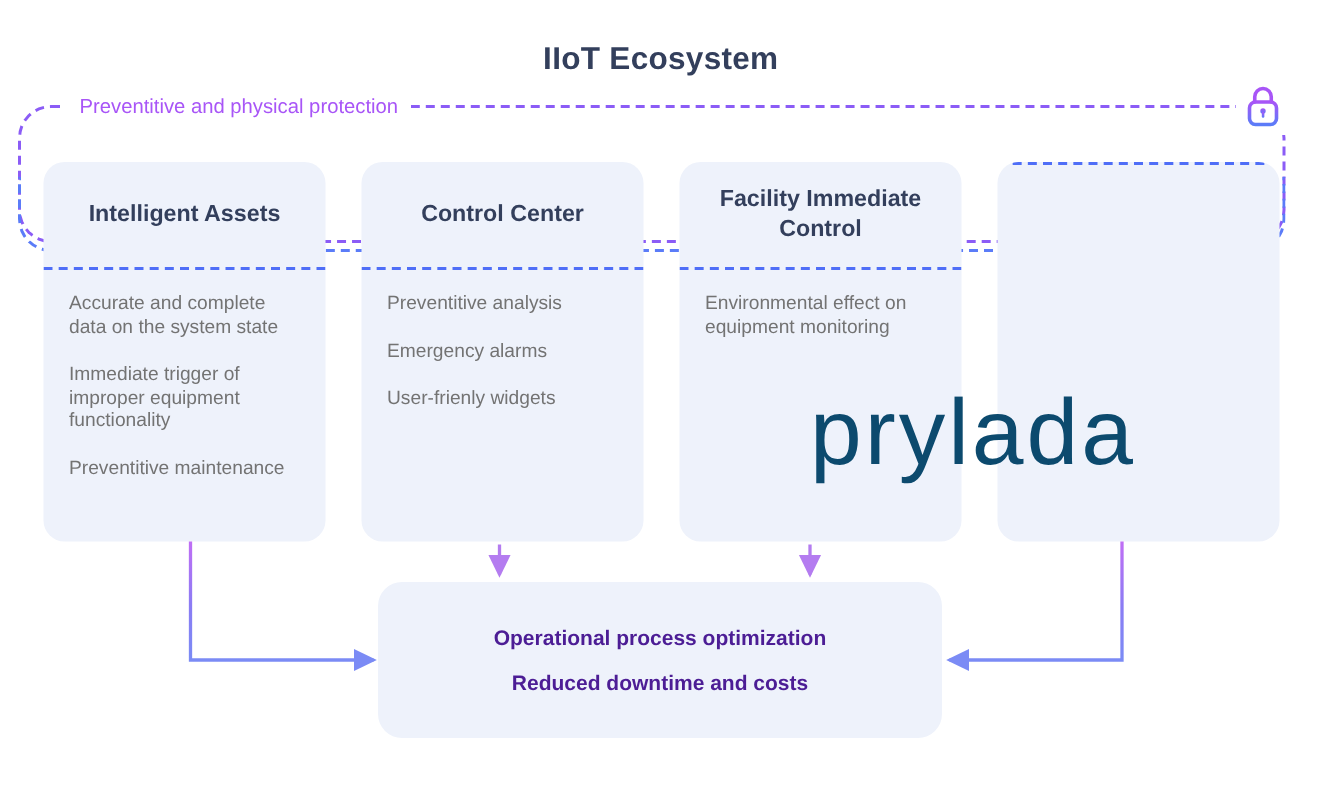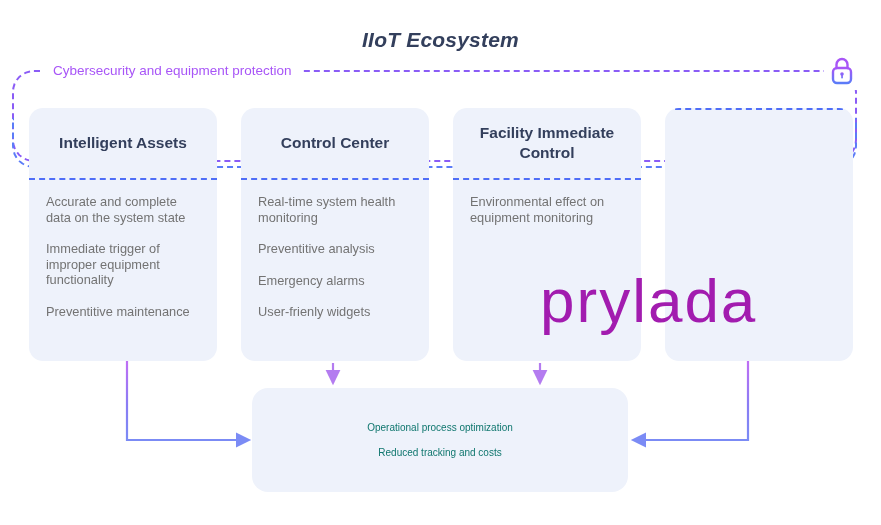--- a/index.html
+++ b/index.html
@@ -24,21 +24,20 @@
   .title {
     position: absolute;
     left: 0;
     top: 28px;
     width: 881px;
     text-align: center;
     font-size: 21px;
     font-weight: bold;
     color: #333f5c;
     letter-spacing: .2px;
-    font-style: italic;
   }
 
   
   .security-frame {
     position: absolute;
     left: 12px;
     top: 70px;
     width: 845px;
     height: 92px;
     border: 2px dashed #8b5cf6;
@@ -123,23 +122,23 @@
     color: #737373;
     line-height: 15.5px;
     margin-bottom: 16px;
   }
   .card-item:last-child { margin-bottom: 0; }
 
   
   .watermark {
     position: absolute;
     left: 540px;
-    top: 270px;
+    top: 258px;
     font-size: 62px;
-    color: #a21caf;
+    color: #0c4a6e;
     letter-spacing: 2px;
     line-height: 62px;
     user-select: none;
     pointer-events: none;
   }
 
   
   .result-box {
     position: absolute;
     left: 252px;
@@ -148,23 +147,23 @@
     height: 104px;
     background: #eef2fb;
     border-radius: 16px;
     display: flex;
     flex-direction: column;
     align-items: center;
     justify-content: center;
     gap: 14px;
   }
   .result-line {
-    font-size: 10px;
-    font-weight: normal;
-    color: #0f766e;
+    font-size: 14px;
+    font-weight: bold;
+    color: #4c1d95;
     text-align: center;
   }
 
   
   .connectors {
     position: absolute;
     left: 0;
     top: 0;
     width: 881px;
     height: 525px;
@@ -173,21 +172,21 @@
 </style>
 </head>
 <body>
 
 <div id="canvas">
 
   <div class="title">IIoT Ecosystem</div>
 
   <div class="security-frame"></div>
   <div class="security-frame-blue"></div>
-  <div class="security-label">Cybersecurity and equipment protection</div>
+  <div class="security-label">Preventitive and physical protection</div>
 
   <div class="lock-icon">
     <svg width="28" height="30" viewBox="0 0 28 30">
       <defs>
         <linearGradient id="lockgrad" x1="0" y1="0" x2="0" y2="1">
           <stop offset="0%" stop-color="#a855f7"></stop>
           <stop offset="100%" stop-color="#5b7cf8"></stop>
         </linearGradient>
       </defs>
       <path d="M8.5 12 V8.5 a5.5 5.5 0 0 1 11 0 V12" fill="none" stroke="#a855f7" stroke-width="2.4" stroke-linecap="round"></path>
@@ -206,21 +205,20 @@
         <div class="card-item">Accurate and complete data on the system state</div>
         <div class="card-item">Immediate trigger of improper equipment functionality</div>
         <div class="card-item">Preventitive maintenance</div>
       </div>
     </div>
 
     <div class="card">
       <div class="card-head">Control Center</div>
       <div class="card-divider"></div>
       <div class="card-body">
-        <div class="card-item">Real-time  system health monitoring</div>
         <div class="card-item">Preventitive analysis</div>
         <div class="card-item">Emergency alarms</div>
         <div class="card-item">User-frienly widgets</div>
       </div>
     </div>
 
     <div class="card">
       <div class="card-head">Facility Immediate Control</div>
       <div class="card-divider"></div>
       <div class="card-body">
@@ -255,16 +253,16 @@
 
     <path d="M333,363 L333,383" fill="none" stroke="#b47cf0" stroke-width="2.2" marker-end="url(#arrowPurple)"></path>
 
     <path d="M540,363 L540,383" fill="none" stroke="#b47cf0" stroke-width="2.2" marker-end="url(#arrowPurple)"></path>
 
     <path d="M748,361 L748,440 L633,440" fill="none" stroke="url(#sidegrad)" stroke-width="2.2" marker-end="url(#arrowBlue)"></path>
   </svg>
 
   <div class="result-box">
     <div class="result-line">Operational process optimization</div>
-    <div class="result-line">Reduced tracking and costs</div>
+    <div class="result-line">Reduced downtime and costs</div>
   </div>
 
 </div>
 
 </body></html>

